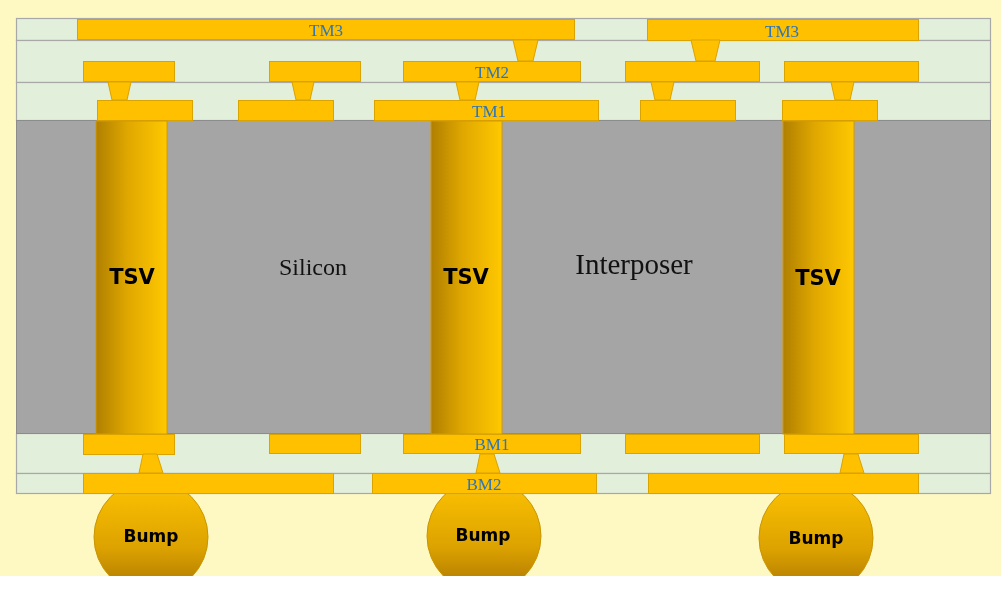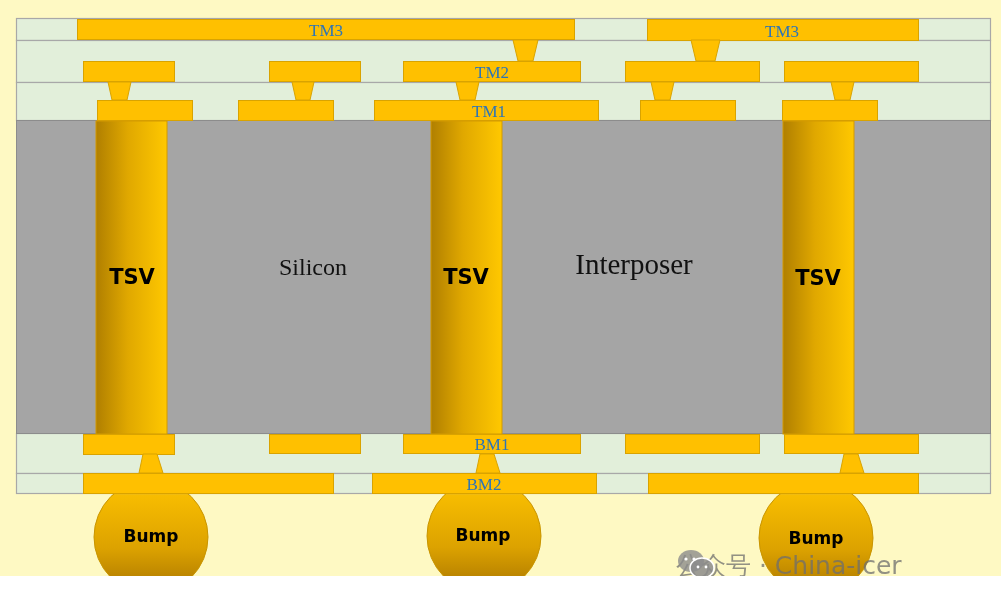--- a/index.html
+++ b/index.html
@@ -122,24 +122,13 @@
 
     <text class="tsv-label" x="132" y="284" text-anchor="middle">TSV</text>
     <text class="tsv-label" x="466" y="284" text-anchor="middle">TSV</text>
     <text class="tsv-label" x="818" y="285" text-anchor="middle">TSV</text>
 
     <text class="bump-label" x="151" y="542" text-anchor="middle">Bump</text>
     <text class="bump-label" x="483" y="541" text-anchor="middle">Bump</text>
     <text class="bump-label" x="816" y="544" text-anchor="middle">Bump</text>
   </svg>
 
-  <div class="watermark">
-    <svg class="wm-icon" viewBox="0 0 40 30">
-      <ellipse cx="15" cy="12" rx="13" ry="11" fill="rgba(140,140,140,0.8)"></ellipse>
-      <ellipse cx="26" cy="19" rx="12" ry="10" fill="rgba(140,140,140,0.85)" stroke="#ffffff" stroke-width="1.5"></ellipse>
-      <circle cx="10" cy="10" r="1.6" fill="#ffffff"></circle>
-      <circle cx="18" cy="10" r="1.6" fill="#ffffff"></circle>
-      <circle cx="22" cy="18" r="1.4" fill="#ffffff"></circle>
-      <circle cx="30" cy="18" r="1.4" fill="#ffffff"></circle>
-    </svg>
-    <span>公众号 · China-icer</span>
-  </div>
 </div>
 
 </body></html>

